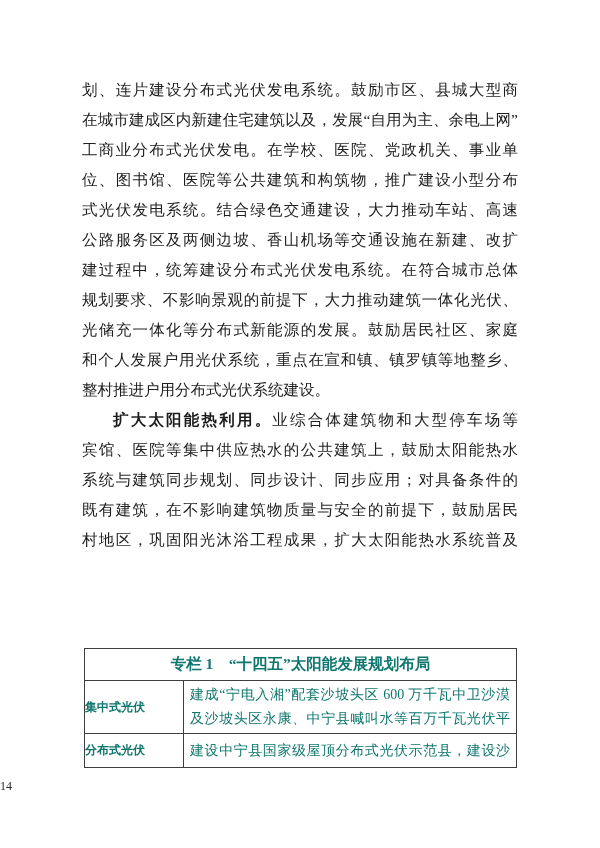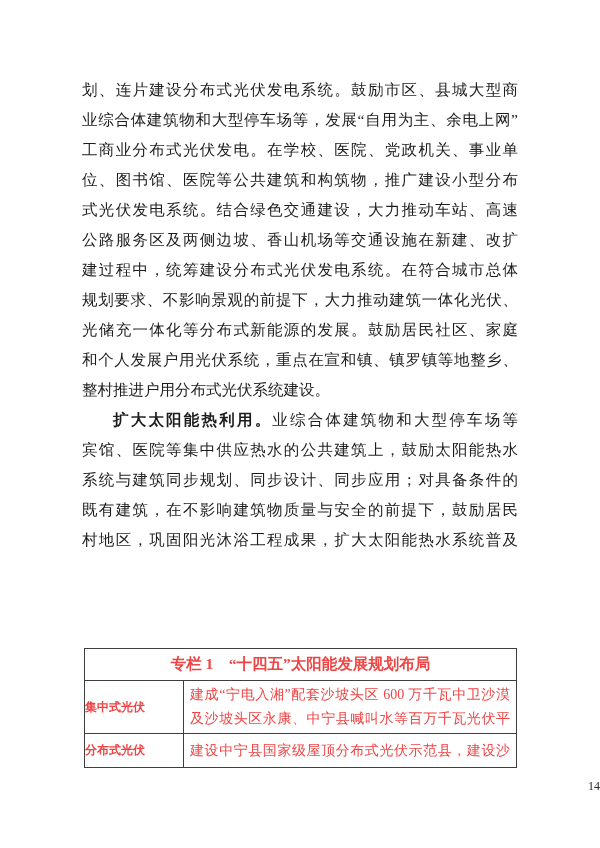--- a/index.html
+++ b/index.html
@@ -42,21 +42,21 @@
   .bold-lead {
     font-weight: bold;
   }
   table.box {
     position: absolute;
     left: 84px;
     top: 648px;
     width: 433px;
     border-collapse: collapse;
     table-layout: fixed;
-    color: #ef4444;
+    color: #0f766e;
     padding-left: 13px;
   }
   table.box td {
     border: 1px solid #3f3f3f;
   }
   td.box-title {
     height: 32px;
     text-align: center;
     vertical-align: middle;
     font-weight: bold;
@@ -86,35 +86,35 @@
   .cline.fill::after {
     content: "";
     display: inline-block;
     width: 100%;
   }
   .page-number {
     position: absolute;
     left: 0;
     top: 779px;
     width: 100%;
-    text-align: right;
+    text-align: left;
     font-size: 12px;
     color: #2a2a33;
   }
 </style>
 </head>
 <body>
 
 <div class="page">
 
   <div class="text-block">
 
     <div>
       <div class="tline fill">划、连片建设分布式光伏发电系统。鼓励市区、县城大型商</div>
-      <div class="tline fill">业综合体建筑物和大型停车场等，发展“自用为主、余电上网”</div>
+      <div class="tline fill">在城市建成区内新建住宅建筑以及，发展“自用为主、余电上网”</div>
       <div class="tline fill">工商业分布式光伏发电。在学校、医院、党政机关、事业单</div>
       <div class="tline fill">位、图书馆、医院等公共建筑和构筑物，推广建设小型分布</div>
       <div class="tline fill">式光伏发电系统。结合绿色交通建设，大力推动车站、高速</div>
       <div class="tline fill">公路服务区及两侧边坡、香山机场等交通设施在新建、改扩</div>
       <div class="tline fill">建过程中，统筹建设分布式光伏发电系统。在符合城市总体</div>
       <div class="tline fill">规划要求、不影响景观的前提下，大力推动建筑一体化光伏、</div>
       <div class="tline fill">光储充一体化等分布式新能源的发展。鼓励居民社区、家庭</div>
       <div class="tline fill">和个人发展户用光伏系统，重点在宣和镇、镇罗镇等地整乡、</div>
       <div class="tline tlast">整村推进户用分布式光伏系统建设。</div>
     </div>

